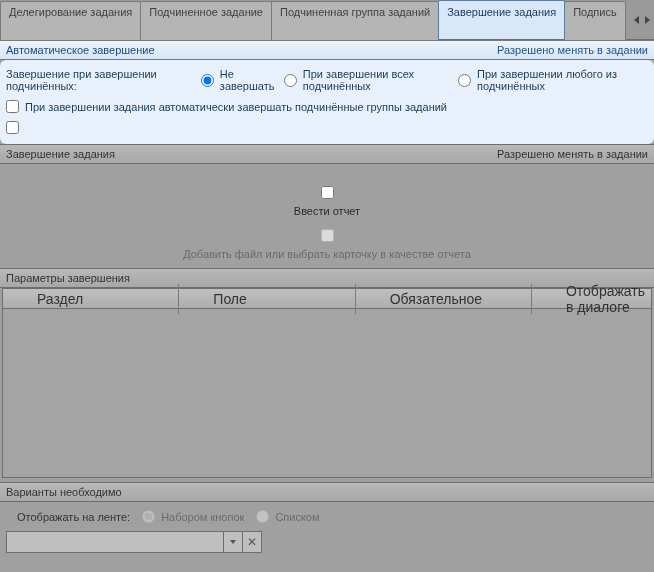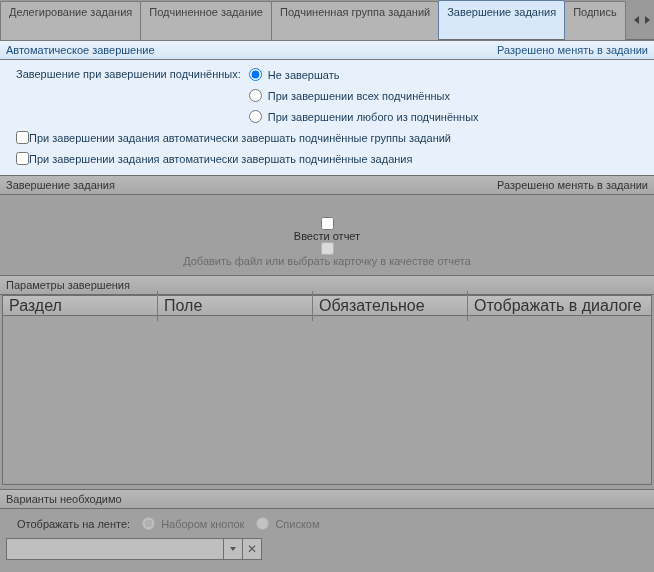--- a/index.html
+++ b/index.html
@@ -82,37 +82,39 @@
   .section-header.gray {
     background: linear-gradient(to bottom, #b8b8b8, #a8a8a8);
     border-color: #6e6e6e;
     color: #333;
   }
   .section-header .right { color: #225588; }
   .section-header.gray .right { color: #333; }
   
   .panel-blue {
     background: #e8f1fb;
-    padding: 8px 6px 10px 16px;
+    padding: 8px 6px 10px 6px;
     color: #1a3a5a;
+    border-radius: 6px;
   }
   .radio-label-lead {
     padding-right: 8px;
   }
   .radio-col {
     display: flex;
-    flex-direction: column;
+    flex-direction: row;
     gap: 8px;
   }
   .radio-opt { display: flex; align-items: center; gap: 6px; }
   input[type=radio] { width: 13px; height: 13px; cursor: pointer; }
   input[type=checkbox] { width: 13px; height: 13px; cursor: pointer; }
   .chk-row {
     display: flex;
     align-items: center;
+    gap: 6px;
     margin-top: 8px;
   }
   
   .panel-gray {
     background: #a0a0a0;
     padding: 8px 6px;
     color: #2a2a2a;
   }
   .panel-gray .chk-row label.disabled { color: #6b6b6b; }
   
@@ -125,25 +127,26 @@
   .thead {
     display: flex;
     background: linear-gradient(to bottom, #bfbfbf, #adadad);
     border-bottom: 1px solid #6e6e6e;
     height: 20px;
     align-items: center;
   }
   .th {
     padding: 15px 6px;
     border-right: 1px solid #7a7a7a;
-    font-size: 16px;
+    font-size: 14px;
     color: #333;
     height: 100%;
     display: flex;
     align-items: center;
+    margin-left: 28px;
   }
   .th:last-child { border-right: none; flex: 1; }
   .tbody { height: calc(100% - 20px); background: #a4a4a4; }
   
   .footer-row {
     display: flex;
     align-items: center;
     gap: 12px;
     padding: 8px 6px;
     color: #555;
@@ -230,21 +233,20 @@
           <label>При завершении любого из подчинённых</label>
         </div>
       </div>
     </div>
     <div class="chk-row">
       <input type="checkbox" style="">
       <label>При завершении задания автоматически завершать подчинённые группы заданий</label>
     </div>
     <div class="chk-row">
       <input type="checkbox" style="">
-      <label>При завершении задания автоматически завершать подчинённые задания</label>
     </div>
   </div>
 
   <div class="section-header gray">
     <span>Завершение задания</span>
     <span class="right">Разрешено менять в задании</span>
   </div>
 
   <div class="panel-gray">
     <div class="chk-row" style="margin-top:14px;flex-direction:column;">

